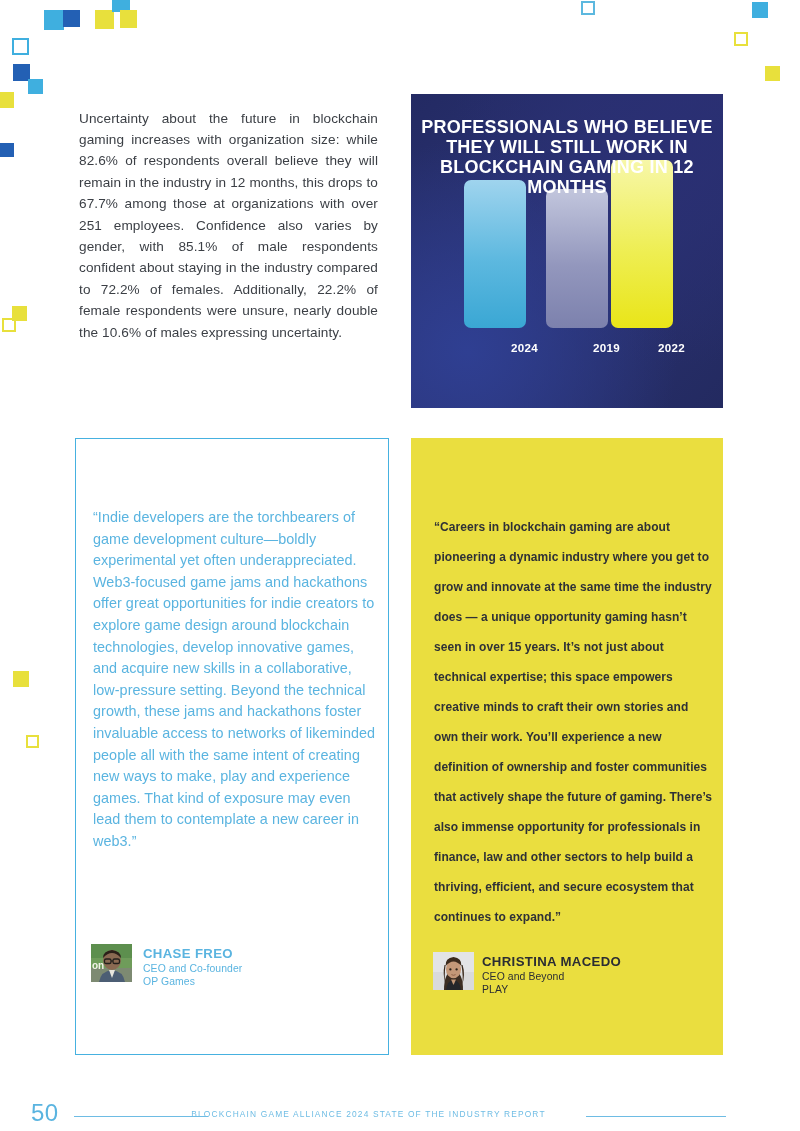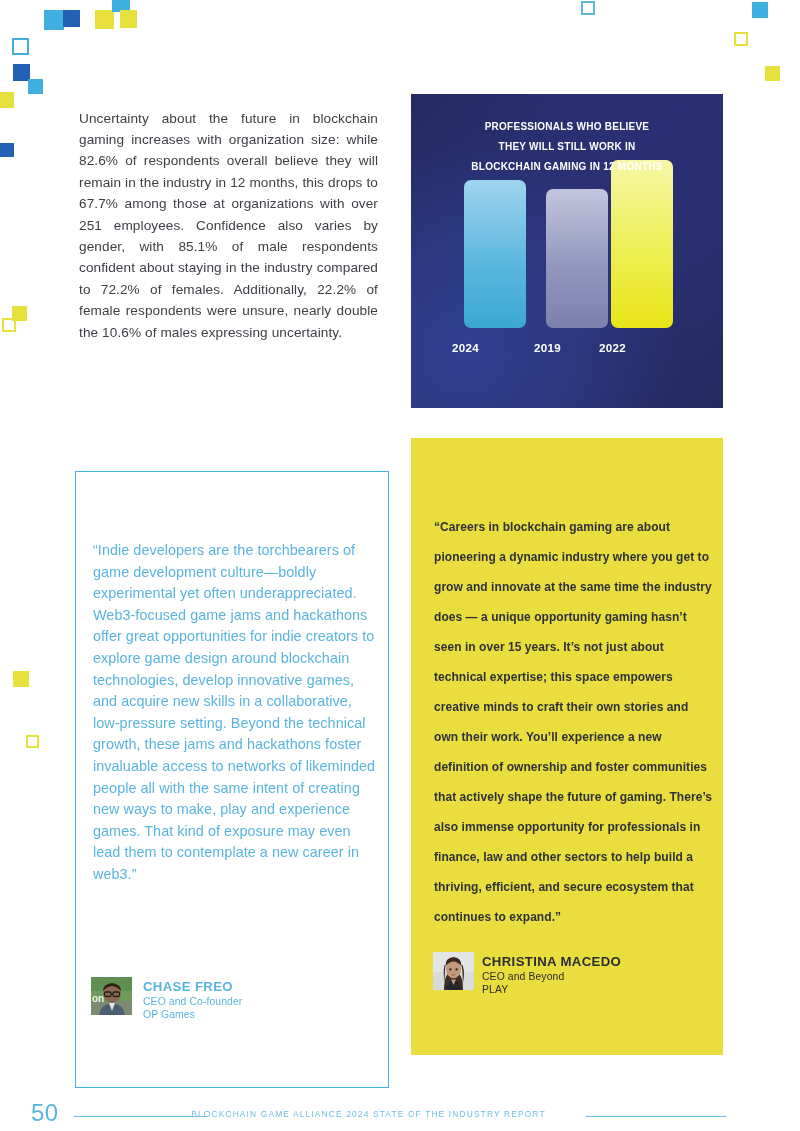--- a/index.html
+++ b/index.html
@@ -65,21 +65,21 @@
     background-size: 4px 4px;
     pointer-events: none;
   }
   .chart-title {
     position: absolute;
     left: 0;
     right: 0;
     top: 23px;
     text-align: center;
     color: #ffffff;
-    font-size: 10px;
+    font-size: 18px;
     font-weight: bold;
     line-height: 20px;
     letter-spacing: 0.25px;
     z-index: 3;
     padding: 0 8px;
     box-sizing: border-box;
   }
   .plot {
     position: absolute;
     left: 0;
@@ -117,38 +117,37 @@
     color: #ffffff;
     font-size: 13.2px;
     font-weight: bold;
     letter-spacing: 0.2px;
   }
   .bar-label {
     position: absolute;
     bottom: 14px;
     left: -12px;
     width: 86px;
-    text-align: left;
+    text-align: right;
     color: #ffffff;
     font-size: 11.6px;
     font-weight: bold;
     letter-spacing: 0.3px;
   }
 
   
   #quote-left {
     position: absolute;
     left: 75px;
     top: 438px;
     width: 314px;
     height: 617px;
     box-sizing: border-box;
     border: 1.6px solid #46b1e0;
     background: #ffffff;
-    margin-top: 33px;
   }
   #quote-left .quote-text {
     position: absolute;
     left: 17px;
     top: 68px;
     width: 285px;
     color: #5ab4e0;
     font-size: 14.4px;
     line-height: 21.6px;
     letter-spacing: 0.05px;

